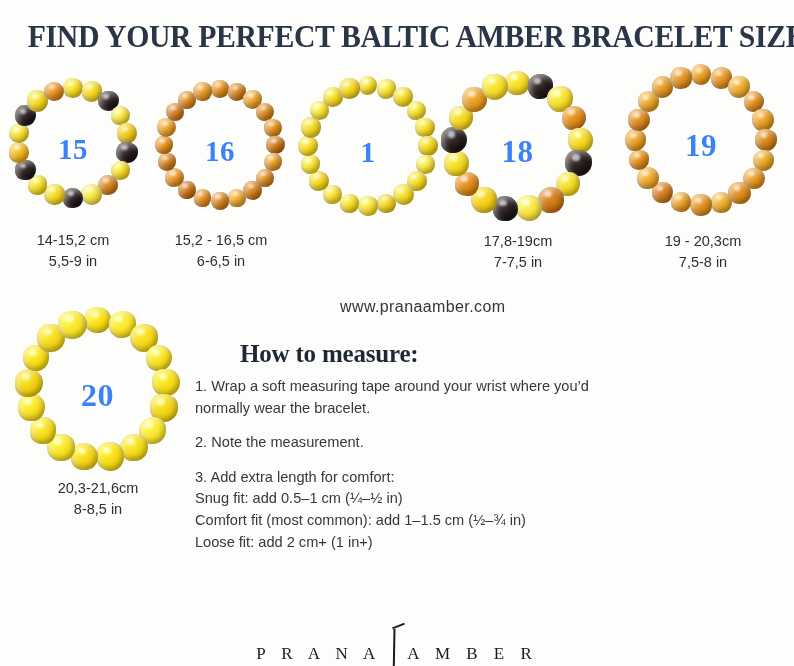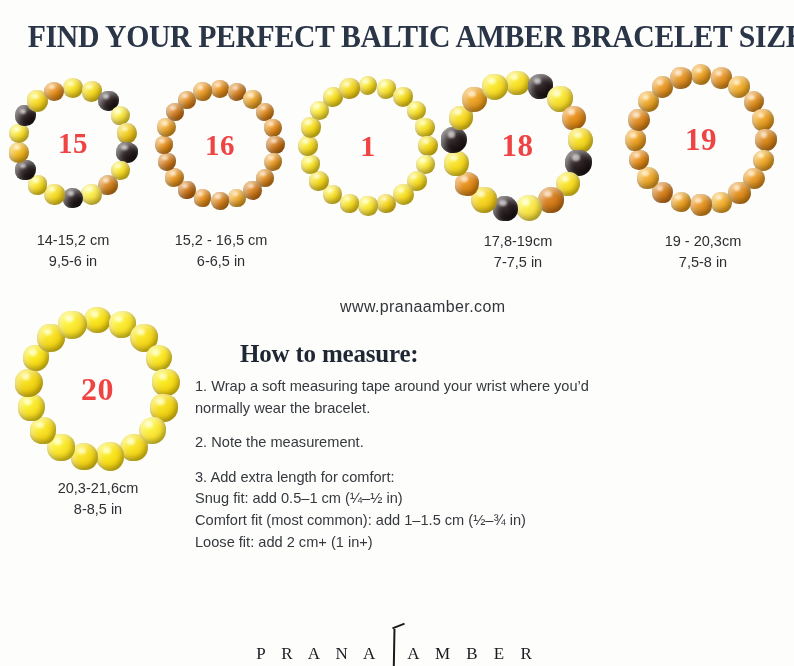--- a/index.html
+++ b/index.html
@@ -36,25 +36,25 @@
                inset 3px 3px 6px rgba(255,255,255,.55);
   }
   .bead::after{
     content:"";position:absolute;
     left:24%;top:16%;width:30%;height:24%;
     border-radius:50%;
     background:rgba(255,255,255,.62);
     filter:blur(1.2px);
   }
   .ring .num{
-    position:absolute;left:0;top:0;width:100%;height:100%;
+    position:absolute;left:0;top:6px;width:100%;height:100%;
     display:flex;align-items:center;justify-content:center;
     font-family:"Liberation Serif", serif;
     font-weight:bold;
-    color:#ef4444;
+    color:#3b82f6;
     letter-spacing:0.5px;
   }
 
   
   .cap{
     position:absolute;text-align:center;
     font-size:14.5px;color:#2f2f33;line-height:1.42;
     white-space:nowrap;
   }
 
@@ -126,21 +126,21 @@
         <div class="bead" style="left: 0.558237px; top: 64.0719px; width: 20.8971px; height: 20.8971px; background: radial-gradient(circle at 34% 28%, rgb(255, 208, 62) 0%, rgb(233, 174, 28) 48%, rgb(203, 144, 0) 100%); border-radius: 55% 59% 61% 53% / 53% 57% 61% 48%;"></div>
         <div class="bead" style="left: 1.19919px; top: 45.6719px; width: 19.6152px; height: 19.6152px; background: radial-gradient(circle at 34% 28%, rgb(255, 251, 76) 0%, rgb(244, 217, 42) 48%, rgb(214, 187, 12) 100%); border-radius: 52% 52% 60% 58% / 56% 46% 60% 54%;"></div>
         <div class="bead" style="left: 7.34531px; top: 27.4131px; width: 20.3477px; height: 20.3477px; background: radial-gradient(circle at 34% 28%, rgb(70, 60, 62) 0%, rgb(36, 26, 28) 48%, rgb(6, 0, 0) 100%); border-radius: 49% 59% 59% 48% / 59% 49% 59% 60%;"></div>
         <div class="bead" style="left: 19.2183px; top: 12.4606px; width: 21.0803px; height: 21.0803px; background: radial-gradient(circle at 34% 28%, rgb(255, 241, 64) 0%, rgb(240, 207, 30) 48%, rgb(210, 177, 0) 100%); border-radius: 46% 52% 58% 53% / 50% 52% 58% 53%;"></div>
         <div class="bead" style="left: 36.3492px; top: 3.58111px; width: 19.7984px; height: 19.7984px; background: radial-gradient(circle at 34% 28%, rgb(251, 167, 56) 0%, rgb(217, 133, 22) 48%, rgb(187, 103, 0) 100%); border-radius: 59% 59% 57% 58% / 53% 55% 57% 59%;"></div>
       </div>
     <div class="num" style="font-size:29px;">15</div>
   </div>
   <div class="cap" style="left:3px;top:230px;width:140px;">
     <div>14-15,2 cm</div>
-    <div>9,5-6 in</div>
+    <div>5,5-9 in</div>
   </div>
 
   <div class="ring" id="ring1" style="left:155px;top:80px;width:130px;height:130px;">
     <div class="beads">
         <div class="bead" style="left: 56.2556px; top: 0.412042px; width: 17.4889px; height: 17.4889px; background: radial-gradient(circle at 34% 28%, rgb(251, 167, 56) 0%, rgb(217, 133, 22) 48%, rgb(187, 103, 0) 100%); border-radius: 46% 52% 50% 48% / 50% 46% 54% 48%;"></div>
         <div class="bead" style="left: 73.1825px; top: 2.81558px; width: 18.1482px; height: 18.1482px; background: radial-gradient(circle at 34% 28%, rgb(235, 152, 60) 0%, rgb(201, 118, 26) 48%, rgb(171, 88, 0) 100%); border-radius: 59% 59% 61% 53% / 53% 49% 63% 54%;"></div>
         <div class="bead" style="left: 88.4203px; top: 10.4179px; width: 18.8074px; height: 18.8074px; background: radial-gradient(circle at 34% 28%, rgb(255, 188, 70) 0%, rgb(224, 154, 36) 48%, rgb(194, 124, 6) 100%); border-radius: 56% 52% 60% 58% / 56% 52% 62% 60%;"></div>
         <div class="bead" style="left: 101.351px; top: 23.3492px; width: 17.6537px; height: 17.6537px; background: radial-gradient(circle at 34% 28%, rgb(241, 159, 54) 0%, rgb(207, 125, 20) 48%, rgb(177, 95, 0) 100%); border-radius: 53% 59% 59% 48% / 59% 55% 61% 53%;"></div>
         <div class="bead" style="left: 108.954px; top: 38.5869px; width: 18.313px; height: 18.313px; background: radial-gradient(circle at 34% 28%, rgb(251, 167, 56) 0%, rgb(217, 133, 22) 48%, rgb(187, 103, 0) 100%); border-radius: 50% 52% 58% 53% / 50% 58% 60% 59%;"></div>
         <div class="bead" style="left: 111.357px; top: 55.5139px; width: 18.9722px; height: 18.9722px; background: radial-gradient(circle at 34% 28%, rgb(226, 143, 52) 0%, rgb(192, 109, 18) 48%, rgb(162, 79, 0) 100%); border-radius: 47% 59% 57% 58% / 53% 47% 59% 52%;"></div>

